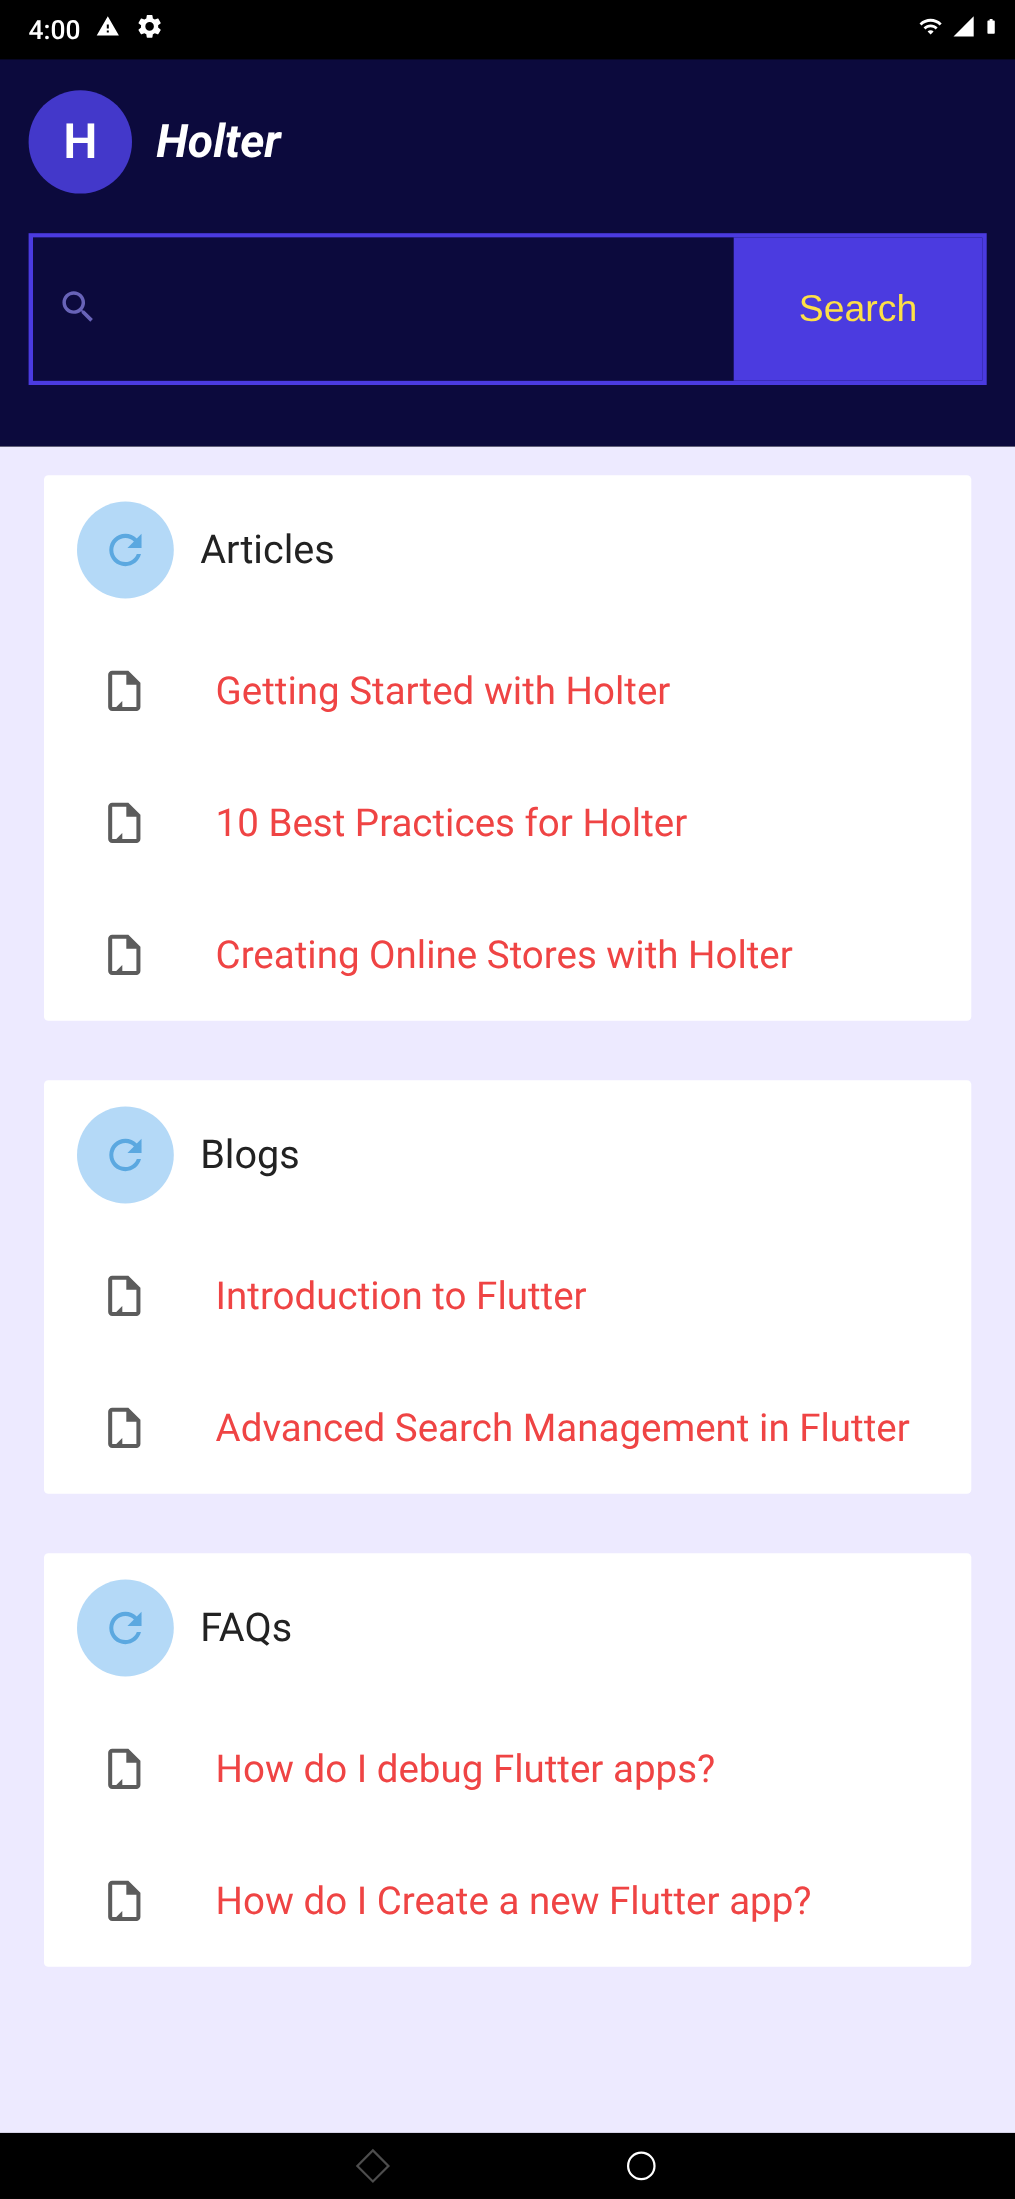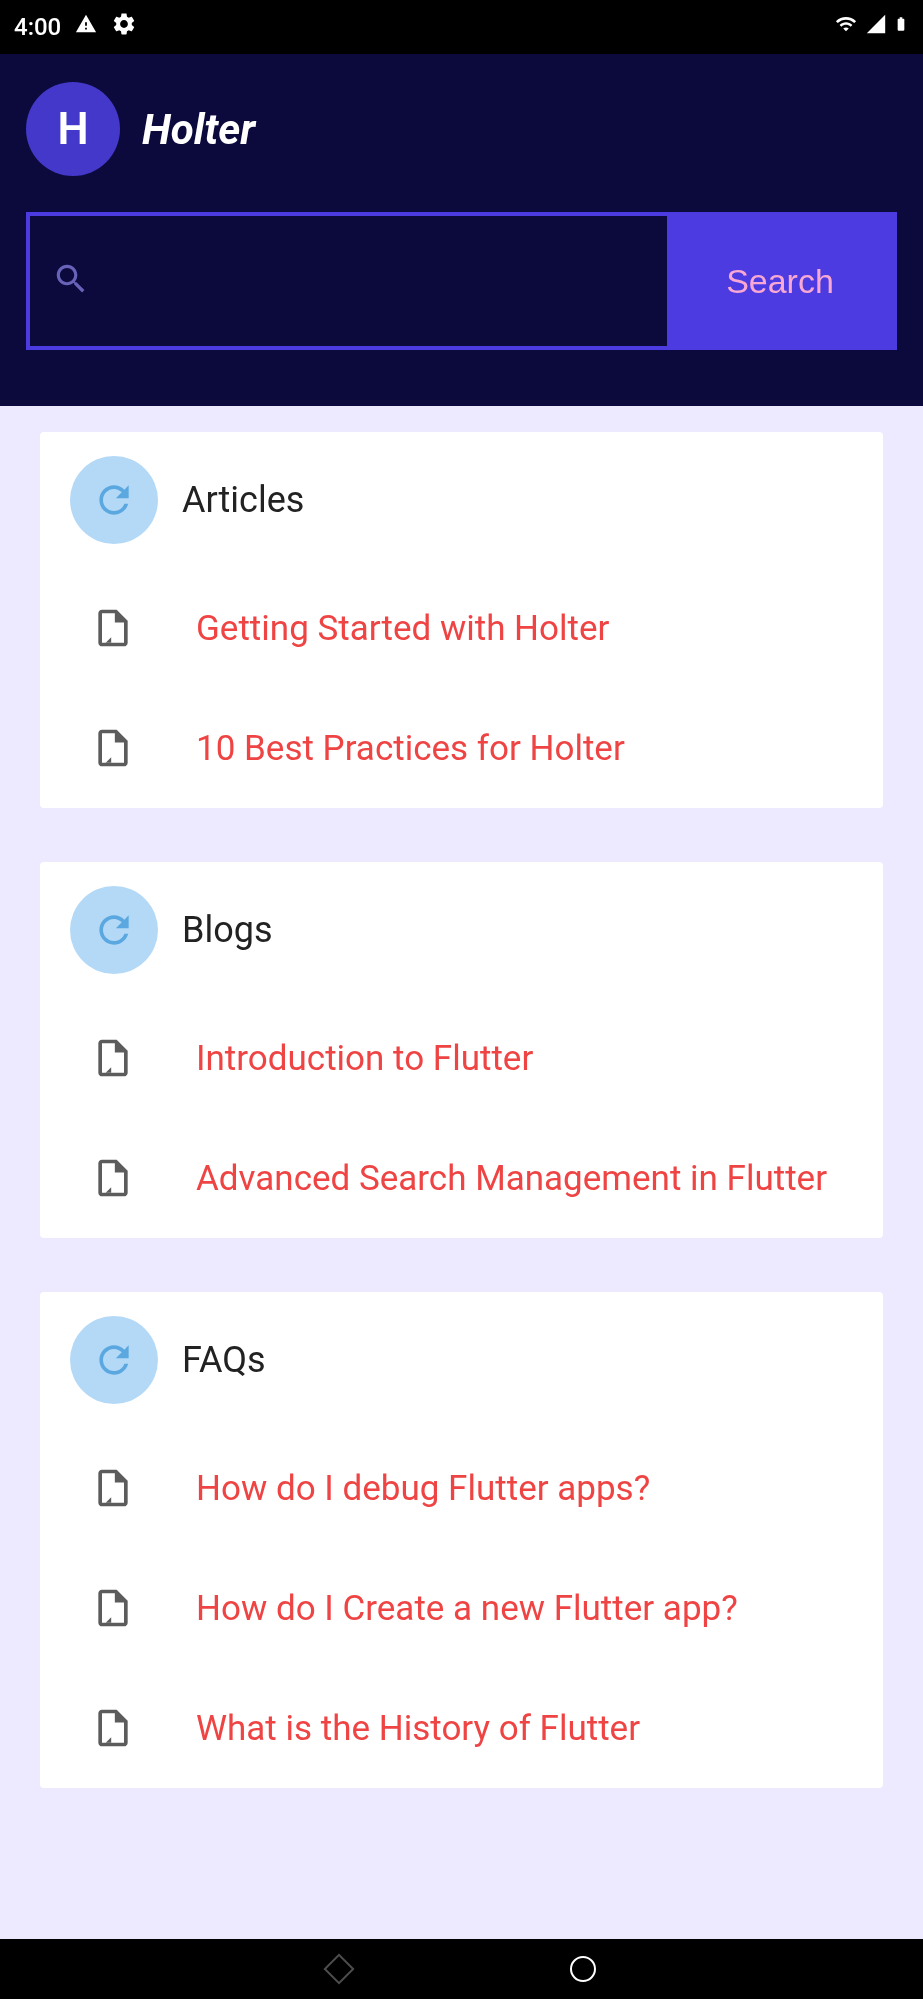--- a/index.html
+++ b/index.html
@@ -17,20 +17,21 @@
     .status-bar {
       height: 54px;
       background: #000;
       color: #fff;
       display: flex;
       align-items: center;
       justify-content: space-between;
       padding: 16px 14px;
       font-size: 24px;
       font-weight: 500;
+      margin-left: 12px;
     }
     .status-left {
       display: flex;
       align-items: center;
       gap: 14px;
     }
     .status-right {
       display: flex;
       align-items: center;
       gap: 6px;
@@ -80,21 +81,21 @@
       background: transparent;
       border: none;
       color: #fff;
       font-size: 30px;
       outline: none;
       margin-left: 16px;
     }
     .search-button {
       width: 226px;
       background: #4b3be0;
-      color: #f9a8d4;
+      color: #fde047;
       border: none;
       font-size: 34px;
       font-weight: 500;
       cursor: pointer;
     }
     .content {
       background: #edeaff;
       padding: 26px 0;
       height: calc(1999px - 54px - 350px - 60px);
       overflow: hidden;
@@ -248,20 +249,29 @@
     </div>
     <div class="list-item">
       <div class="doc-icon">
         <svg width="44" height="44" viewBox="0 0 24 24">
             <path d="M14 2H6c-1.1 0-2 .9-2 2v16c0 1.1.9 2 2 2h12c1.1 0 2-.9 2-2V8l-6-6zm4 18H6V4h7v5h5v11z"></path>
             <path d="M8 20l3-3v3H8z"></path>
           </svg>
       </div>
       <div class="item-title">10 Best Practices for Holter</div>
     </div>
+    <div class="list-item">
+      <div class="doc-icon">
+        <svg width="44" height="44" viewBox="0 0 24 24">
+            <path d="M14 2H6c-1.1 0-2 .9-2 2v16c0 1.1.9 2 2 2h12c1.1 0 2-.9 2-2V8l-6-6zm4 18H6V4h7v5h5v11z"></path>
+            <path d="M8 20l3-3v3H8z"></path>
+          </svg>
+      </div>
+      <div class="item-title">Creating Online Stores with Holter</div>
+    </div>
   </div>
 
   <div class="card">
     <div class="section-header">
       <div class="section-icon">
         <svg width="44" height="44" viewBox="0 0 24 24" fill="#5ba8e0">
             <path d="M17.65 6.35C16.2 4.9 14.21 4 12 4c-4.42 0-7.99 3.58-7.99 8s3.57 8 7.99 8c3.73 0 6.84-2.55 7.73-6h-2.08c-.82 2.33-3.04 4-5.65 4-3.31 0-6-2.69-6-6s2.69-6 6-6c1.66 0 3.14.69 4.22 1.78L13 11h7V4l-2.35 2.35z"></path>
           </svg>
       </div>
       <div class="section-title">Blogs</div>
@@ -306,29 +316,20 @@
     </div>
     <div class="list-item">
       <div class="doc-icon">
         <svg width="44" height="44" viewBox="0 0 24 24">
             <path d="M14 2H6c-1.1 0-2 .9-2 2v16c0 1.1.9 2 2 2h12c1.1 0 2-.9 2-2V8l-6-6zm4 18H6V4h7v5h5v11z"></path>
             <path d="M8 20l3-3v3H8z"></path>
           </svg>
       </div>
       <div class="item-title">How do I Create a new Flutter app?</div>
     </div>
-    <div class="list-item">
-      <div class="doc-icon">
-        <svg width="44" height="44" viewBox="0 0 24 24">
-            <path d="M14 2H6c-1.1 0-2 .9-2 2v16c0 1.1.9 2 2 2h12c1.1 0 2-.9 2-2V8l-6-6zm4 18H6V4h7v5h5v11z"></path>
-            <path d="M8 20l3-3v3H8z"></path>
-          </svg>
-      </div>
-      <div class="item-title">What is the History of Flutter</div>
-    </div>
   </div>
 
 </div>
 
 <div class="bottom-bar">
   <div class="nav-square"></div>
   <div class="nav-circle"></div>
 </div>
 
 </body></html>

